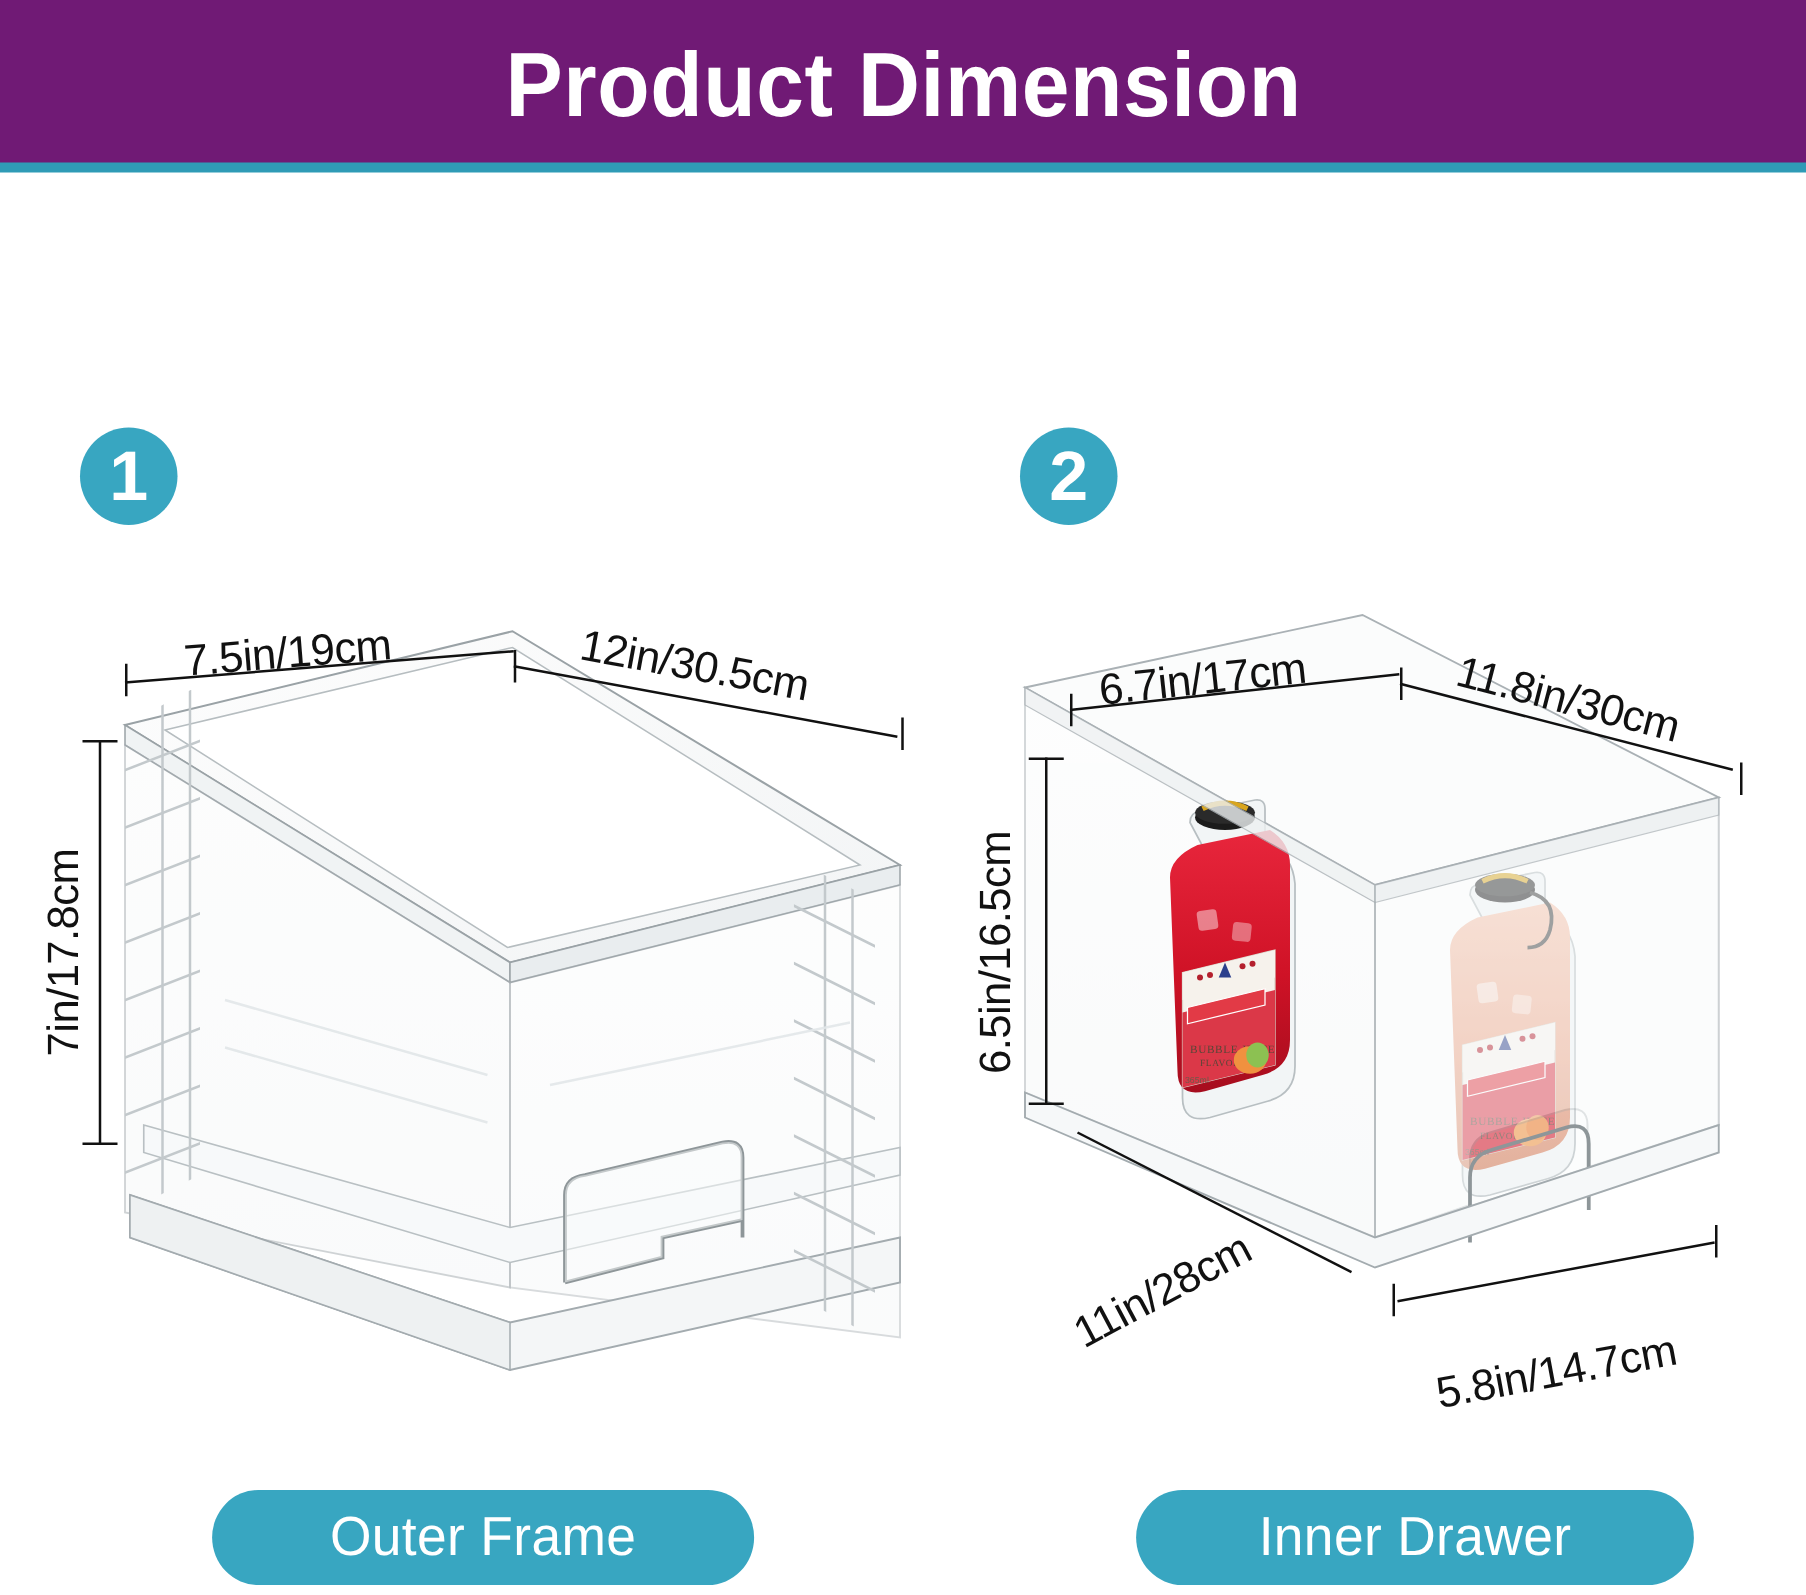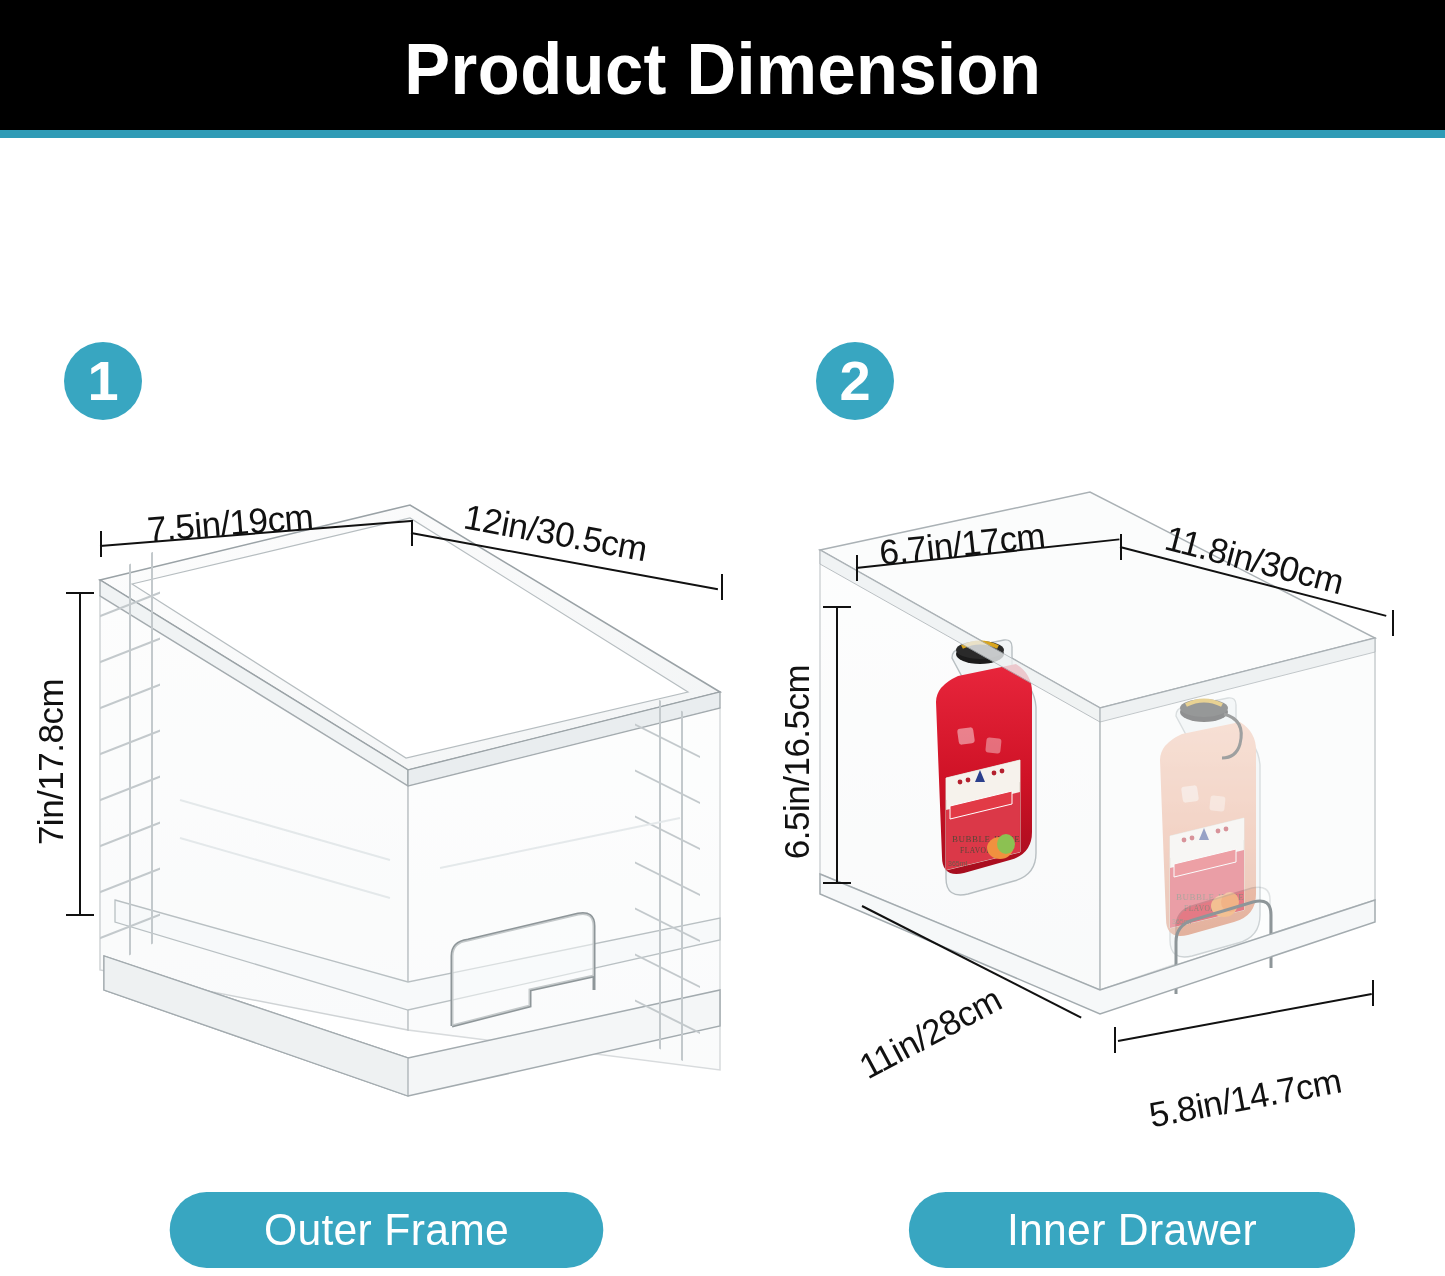--- a/index.html
+++ b/index.html
@@ -1,21 +1,21 @@
 <!DOCTYPE html>
 <html><head>
 <meta charset="utf-8">
 <style>
   html,body{margin:0;padding:0;background:#ffffff;}
   body{width:1445px;height:1276px;font-family:"Liberation Sans",sans-serif;overflow:hidden;}
   .page{position:relative;width:1445px;height:1276px;background:#fff;}
 
   
   .banner{position:absolute;left:0;top:0;width:1445px;height:136px;
-          background:#000000;display:flex;align-items:center;justify-content:center;}
+          background:#701a75;display:flex;align-items:center;justify-content:center;}
   .banner-underline{position:absolute;left:0;top:130px;width:1445px;height:8px;background:#2f9bb6;}
   .banner-title{color:#ffffff;font-size:73px;font-weight:bold;letter-spacing:.5px;
                 line-height:1;transform:scaleX(.94);}
 
   
   .badge{position:absolute;width:78px;height:78px;border-radius:50%;background:#38a6c1;
          color:#fff;font-size:56px;font-weight:bold;display:flex;align-items:center;
          justify-content:center;line-height:1;}
   #badge1{left:64px;top:342px;}
   #badge2{left:816px;top:342px;}

